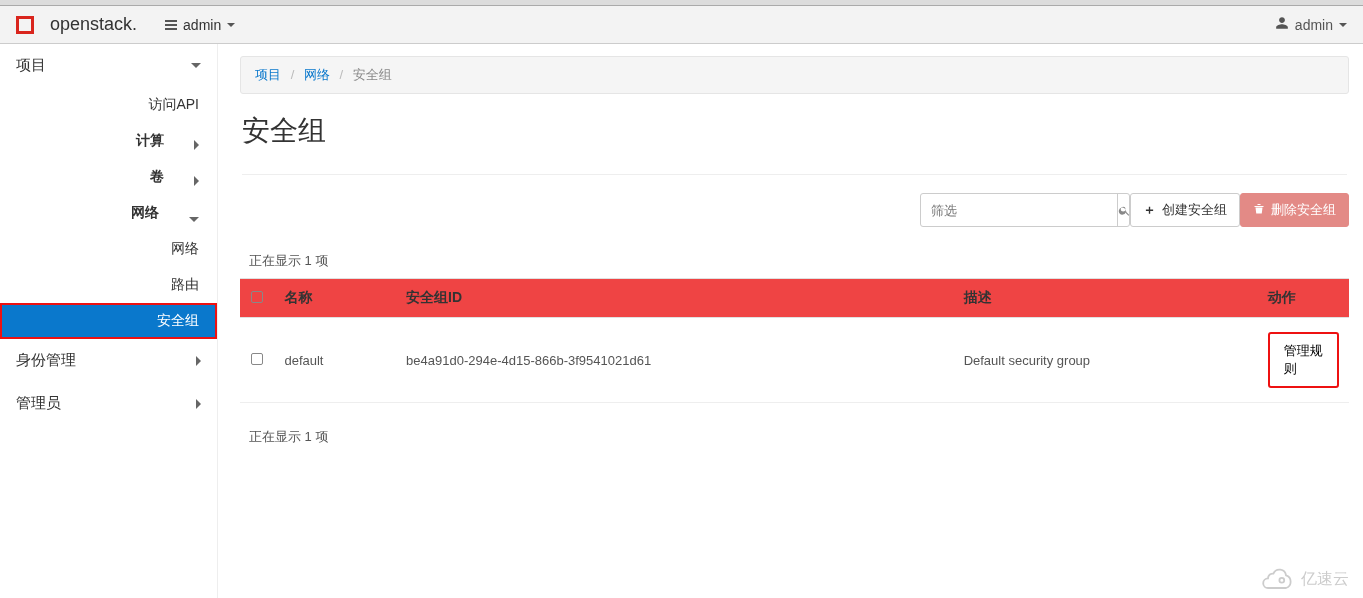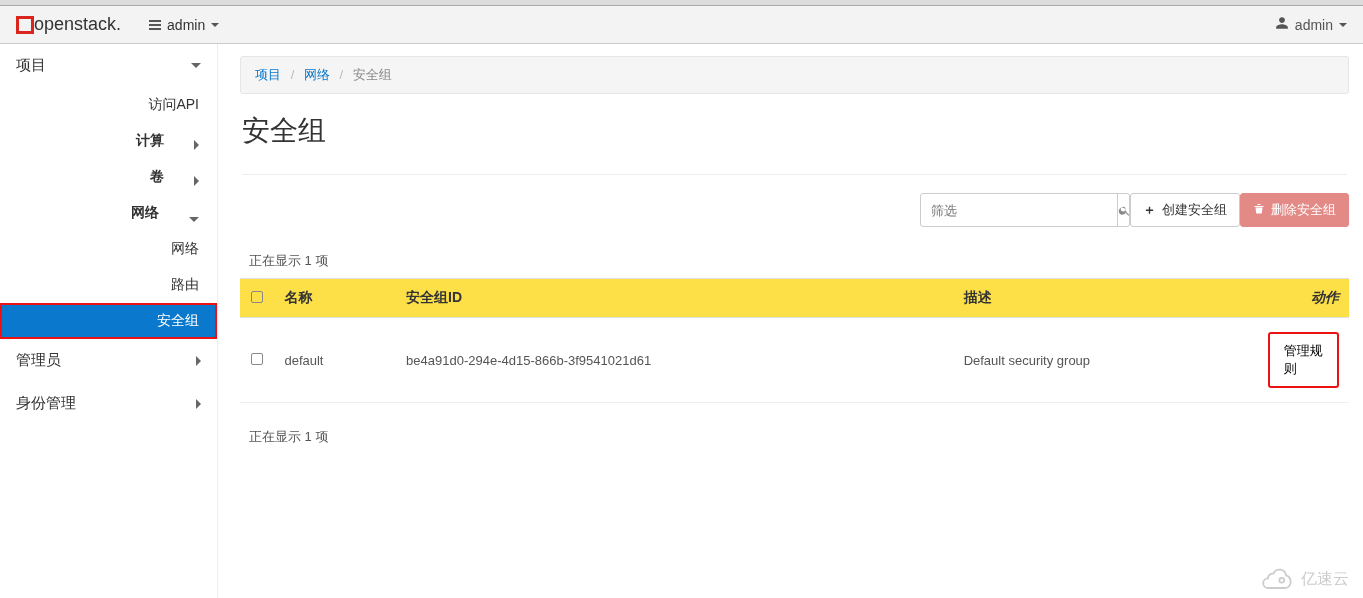--- a/index.html
+++ b/index.html
@@ -3,21 +3,21 @@
   <meta charset="utf-8">
   <style>
     * { box-sizing: border-box; margin: 0; padding: 0; }
     body { font-family: "Helvetica Neue", Arial, "Microsoft YaHei", sans-serif; font-size: 14px; color: #333; background: #fff; width: 1363px; height: 598px; position: relative; overflow: hidden; }
 
     
     .url-bar-strip { height: 6px; background: #dcdcdc; border-bottom: 1px solid #aaa; }
 
     
     .header { height: 38px; background: #f3f3f3; border-bottom: 1px solid #ccc; display: flex; align-items: center; padding: 0 16px; }
-    .brand { display: flex; align-items: center; gap: 0; font-size: 18px; font-weight: 300; color: #333; cursor: pointer; text-align: center; }
+    .brand { display: flex; align-items: center; gap: 16px; font-size: 18px; font-weight: 300; color: #333; cursor: pointer; text-align: center; }
     .brand-logo { width: 18px; height: 18px; border: 3px solid #d9251d; display: inline-block; }
     .project-selector { margin-left: 28px; display: flex; align-items: center; gap: 6px; cursor: pointer; }
     .list-icon { display: inline-flex; flex-direction: column; gap: 2px; }
     .list-icon span { width: 12px; height: 2px; background: #555; display: block; }
     .caret-down { width: 0; height: 0; border-left: 4px solid transparent; border-right: 4px solid transparent; border-top: 4px solid #555; display: inline-block; }
     .header-spacer { flex: 1; }
     .user-menu { display: flex; align-items: center; gap: 6px; cursor: pointer; color: #555; }
     .user-icon svg { width: 14px; height: 14px; fill: #555; }
 
     
@@ -46,28 +46,28 @@
     .filter-search { width: 34px; height: 100%; border-left: 1px solid #ccc; display: flex; align-items: center; justify-content: center; cursor: pointer; }
     .filter-search svg { width: 13px; height: 13px; fill: #888; }
     .btn { height: 34px; padding: 0 12px; border: 1px solid #ccc; border-radius: 3px; background: #fff; display: inline-flex; align-items: center; gap: 6px; cursor: pointer; font-size: 13px; color: #333; }
     .btn.danger { background: #e38a86; border-color: #e38a86; color: #fff; }
     .plus-icon { font-weight: bold; }
     .trash svg { width: 12px; height: 12px; fill: #fff; }
 
     .count-text { font-size: 13px; color: #555; padding: 4px 0 8px 9px; margin-top: 21px; }
 
     table { width: 100%; border-collapse: collapse; }
-    thead th { text-align: left; font-weight: 700; font-size: 14px; padding: 10px 10px; border-bottom: 1px solid #e0e0e0; border-top: 1px solid #e0e0e0; background: #fde047; }
+    thead th { text-align: left; font-weight: 700; font-size: 14px; padding: 10px 10px; border-bottom: 1px solid #e0e0e0; border-top: 1px solid #e0e0e0; background: #ef4444; }
     tbody td { padding: 14px 10px; border-bottom: 1px solid #eee; color: #555; font-size: 13px; vertical-align: middle; }
     .checkbox-cell { width: 34px; text-align: center; }
     .checkbox { width: 12px; height: 12px; border: 1px solid #888; display: inline-block; border-radius: 2px; cursor: pointer; }
     .col-name { width: 120px; }
     .col-id { width: 550px; }
     .col-desc { width: 300px; }
-    .col-action { width: 90px; text-align: right; font-style: italic; }
+    .col-action { width: 90px; text-align: left; }
     .row-action-btn { border: 2px solid #e11; border-radius: 3px; padding: 8px 14px; font-size: 13px; background: #fff; cursor: pointer; color: #000000; display: inline-block; }
 
     
     .watermark { position: absolute; bottom: 8px; right: 14px; display: flex; align-items: center; gap: 6px; color: #ccc; font-size: 16px; font-weight: 500; }
     .watermark svg { width: 36px; height: 22px; }
   </style>
 </head>
 <body>
 
 <div class="url-bar-strip"></div>
@@ -114,25 +114,25 @@
       <span class="chev-right"></span>
     </div>
     <div class="nav-sub">
       <span>网络</span>
       <span class="chev-down"></span>
     </div>
     <div class="nav-leaf">网络</div>
     <div class="nav-leaf">路由</div>
     <div class="nav-leaf active">安全组</div>
     <div class="nav-item top">
+      <span>身份管理</span>
+      <span class="chev-right"></span>
+    </div>
+    <div class="nav-item top">
       <span>管理员</span>
-      <span class="chev-right"></span>
-    </div>
-    <div class="nav-item top">
-      <span>身份管理</span>
       <span class="chev-right"></span>
     </div>
   </div>
 
   <div class="main">
     <div class="breadcrumb">
       <a href="#">项目</a>
       <span class="sep">/</span>
       <a href="#">网络</a>
       <span class="sep">/</span>

